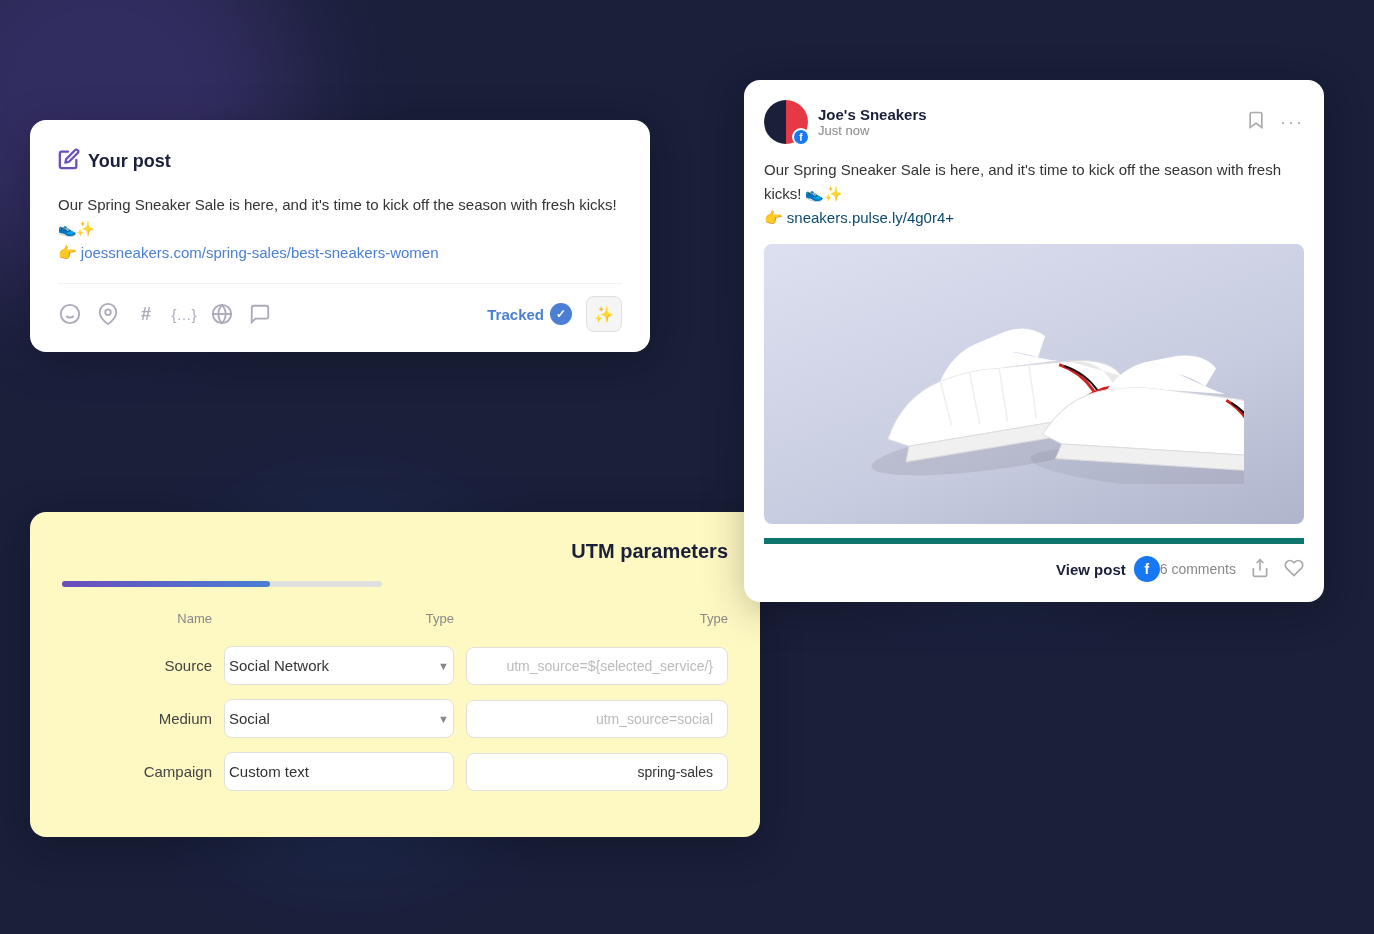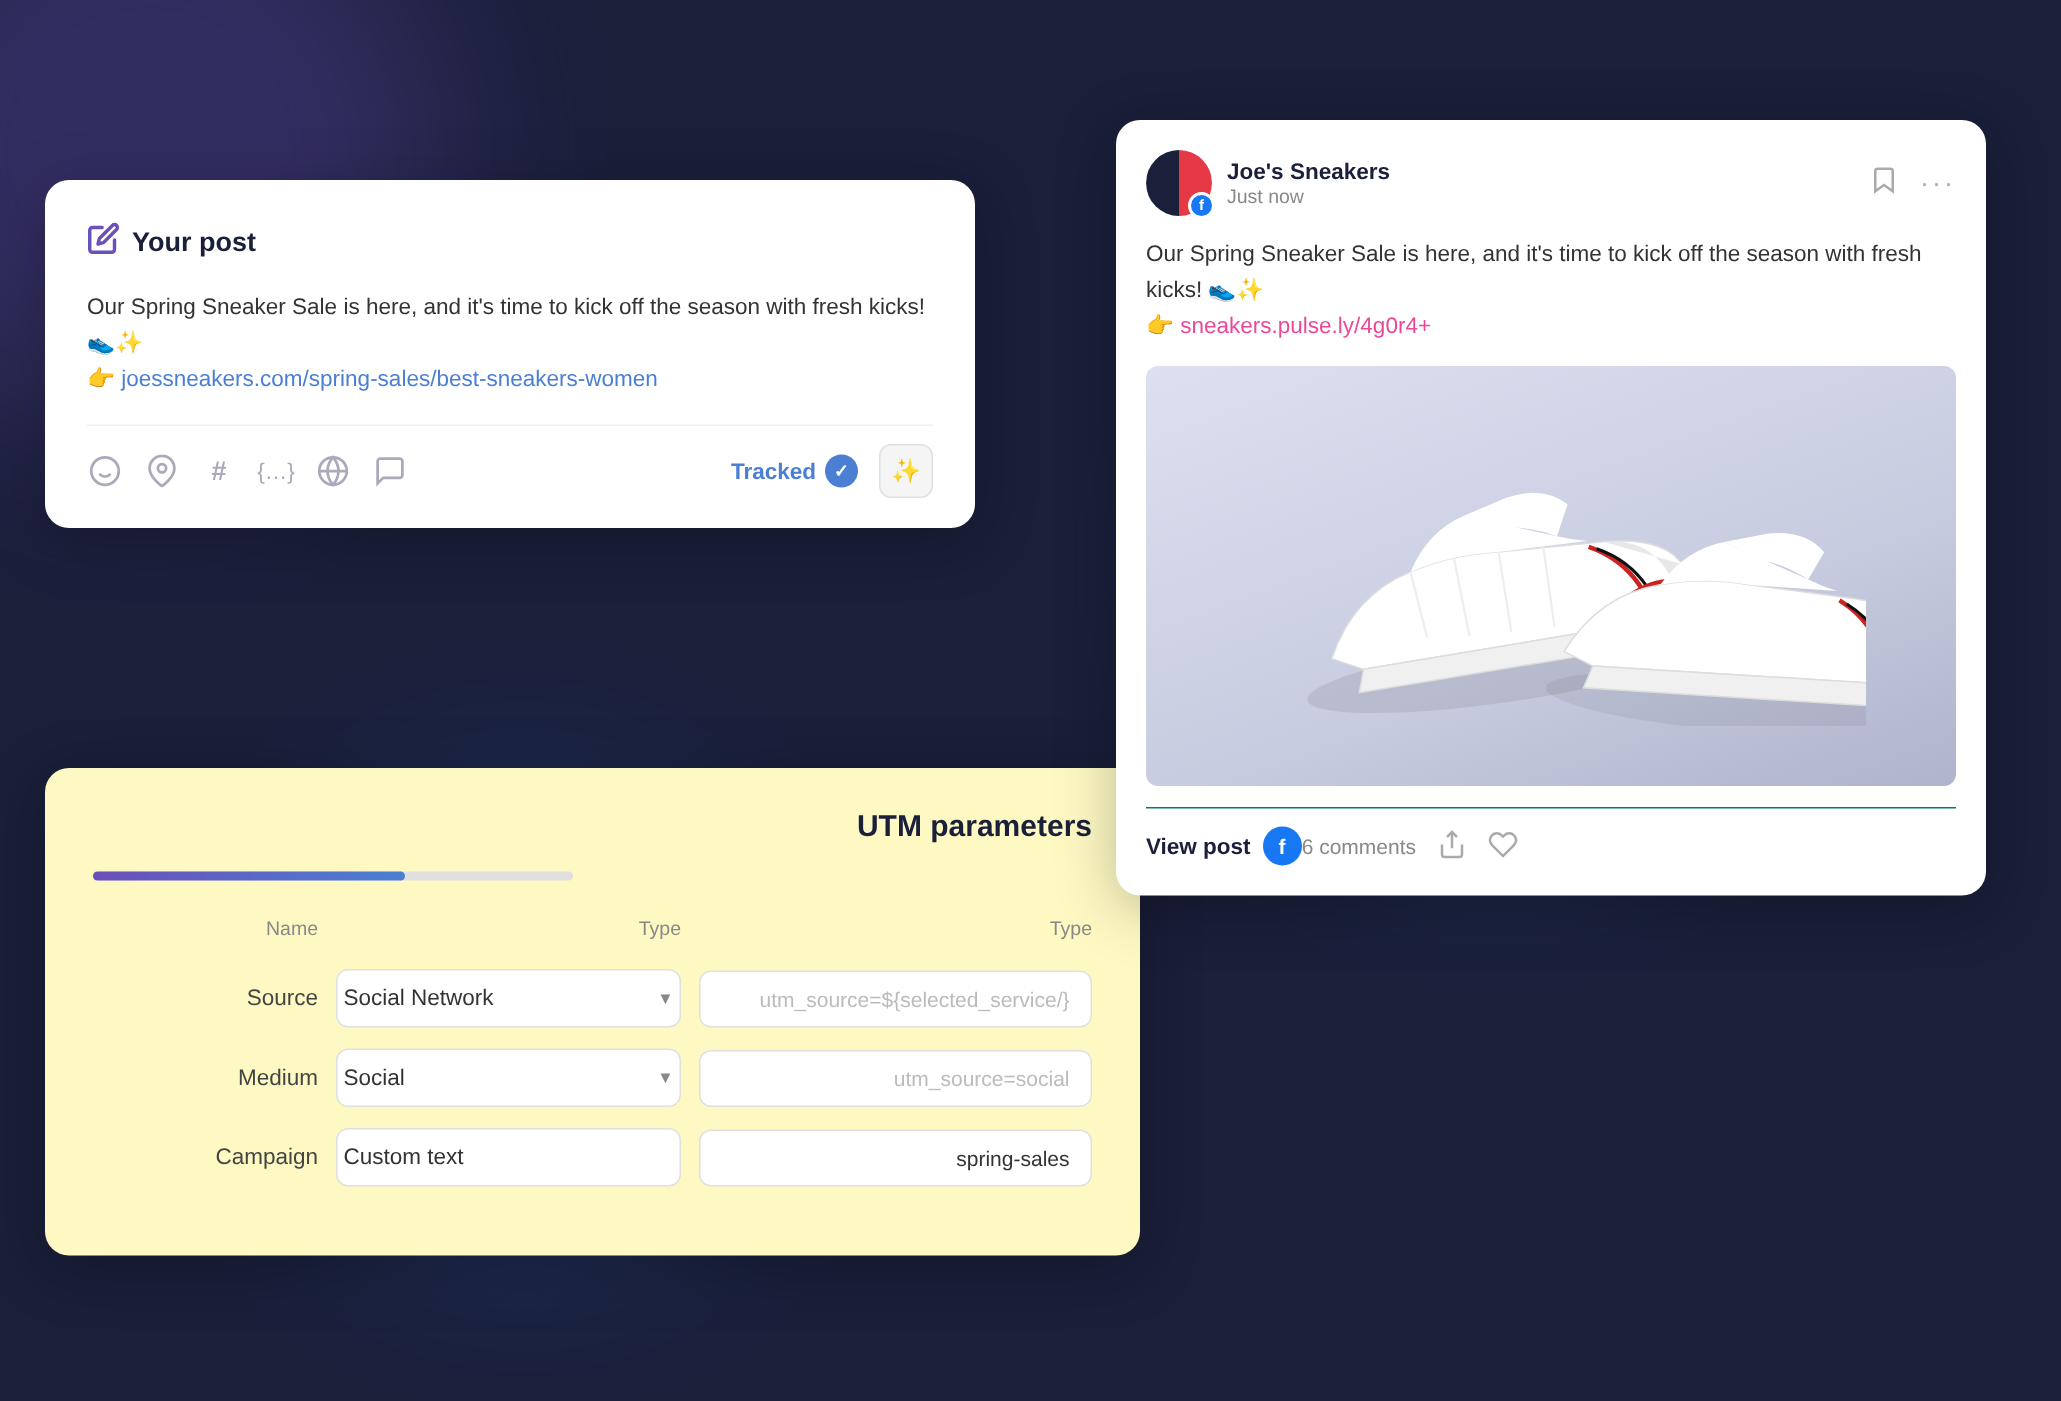--- a/index.html
+++ b/index.html
@@ -276,21 +276,21 @@
     }
 
     .social-post-text {
       font-size: 15px;
       color: #333;
       line-height: 1.6;
       margin-bottom: 6px;
     }
 
     .social-post-link {
-      color: #ec4899;
+      color: #0c4a6e;
       font-size: 15px;
       text-decoration: none;
     }
 
     .social-image {
       width: 100%;
       height: 280px;
       background: linear-gradient(135deg, #e8e8f0 0%, #d0d0e0 100%);
       border-radius: 8px;
       margin: 14px 0;
@@ -333,23 +333,23 @@
     }
 
     .link-preview-desc {
       font-size: 13px;
       color: #666;
     }
 
     .social-footer {
       display: flex;
       align-items: center;
-      justify-content: flex-start;
+      justify-content: flex-end;
       padding-top: 12px;
-      border-top: 1px solid #0f766e;
+      border-top: 6px solid #0f766e;
     }
 
     .view-post-btn {
       display: flex;
       align-items: center;
       gap: 8px;
       background: none;
       border: none;
       font-size: 15px;
       font-weight: 600;

